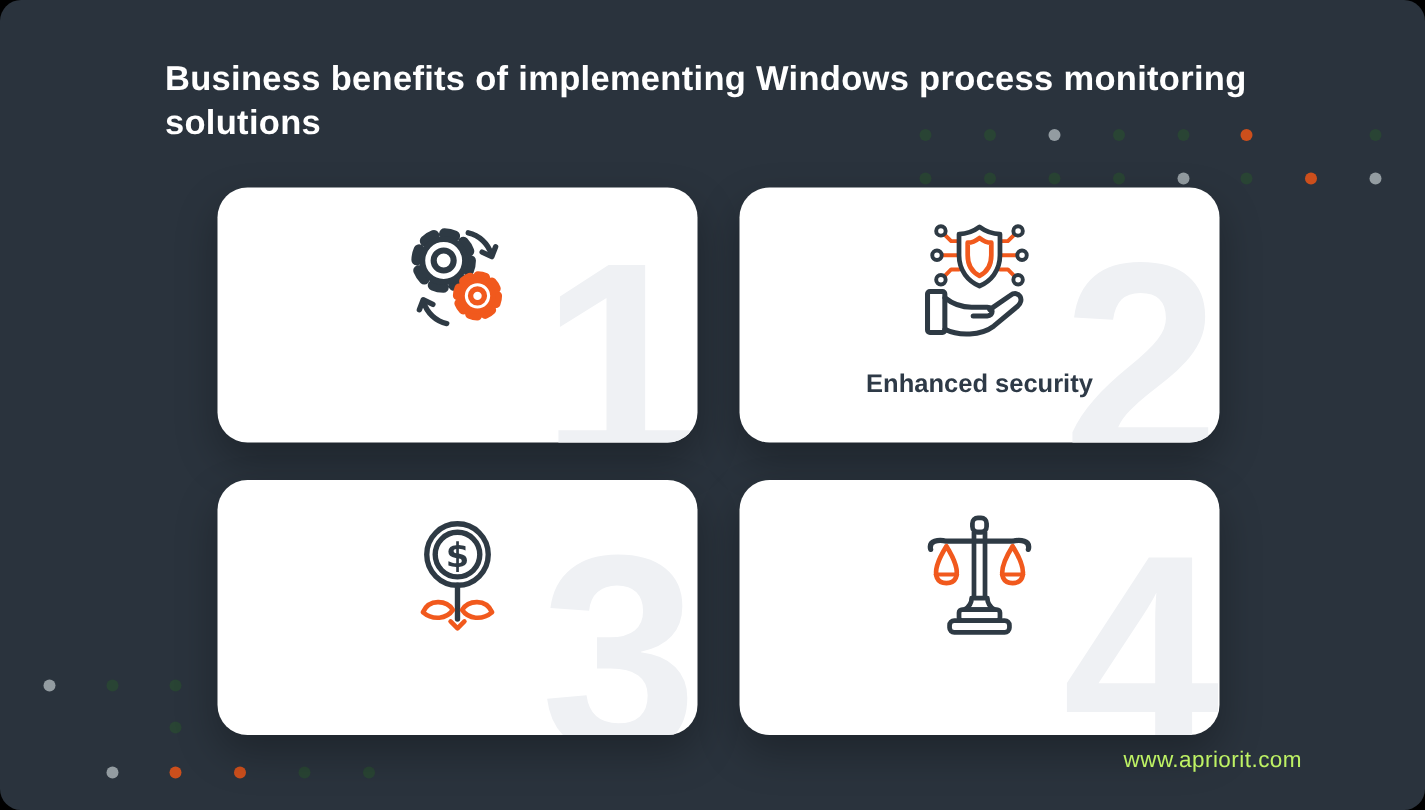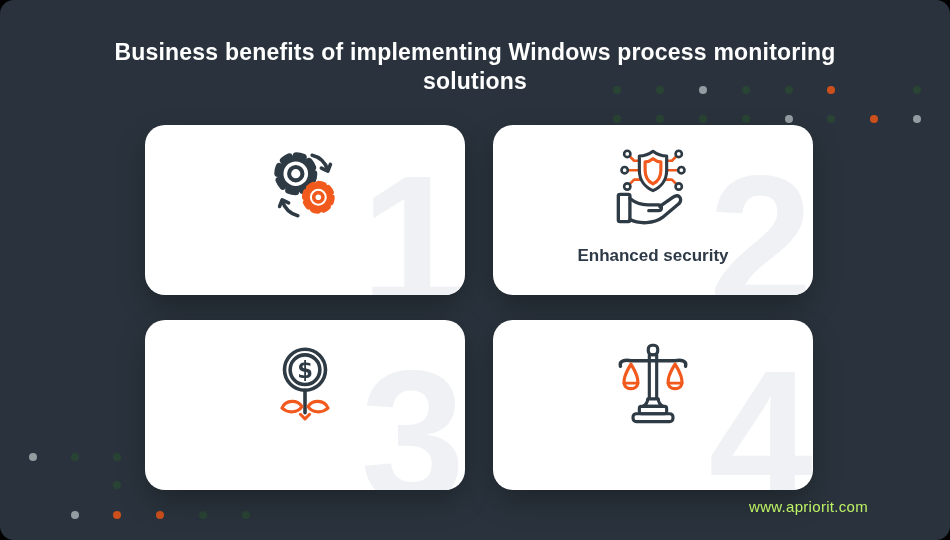--- a/index.html
+++ b/index.html
@@ -1,20 +1,20 @@
 <!DOCTYPE html>
 <html><head>
 <meta charset="utf-8">
 <style>
   html,body{margin:0;padding:0;background:#000;}
   body{width:950px;height:540px;font-family:"Liberation Sans","DejaVu Sans",sans-serif;}
   #panel{position:relative;width:950px;height:540px;background:#2A333D;border-radius:14px;overflow:hidden;}
 
   
-  .title{position:absolute;top:38px;left:0;width:100%;text-align:center;z-index:3;}
+  .title{position:absolute;top:38px;left:0;width:100%;z-index:3;}
   .title h1{margin:0 auto;max-width:730px;font-size:23px;line-height:29px;font-weight:700;color:#FFFFFF;letter-spacing:.2px;}
 
   
   .dot{position:absolute;width:8px;height:8px;border-radius:50%;z-index:1;}
 
   
   .cards{position:absolute;left:145px;top:125px;display:grid;grid-template-columns:320px 320px;grid-auto-rows:170px;column-gap:28px;row-gap:25px;z-index:2;}
   .card{position:relative;background:#FFFFFF;border-radius:20px;overflow:hidden;display:flex;flex-direction:column;align-items:center;box-shadow:0 12px 28px rgba(0,0,0,.28);}
   .watermark{position:absolute;right:0;top:22px;font-size:188px;line-height:1;font-weight:700;color:#EFF1F4;z-index:0;user-select:none;}
   .icon-box{position:relative;z-index:1;margin-top:16px;height:92px;display:flex;align-items:center;justify-content:center;}

